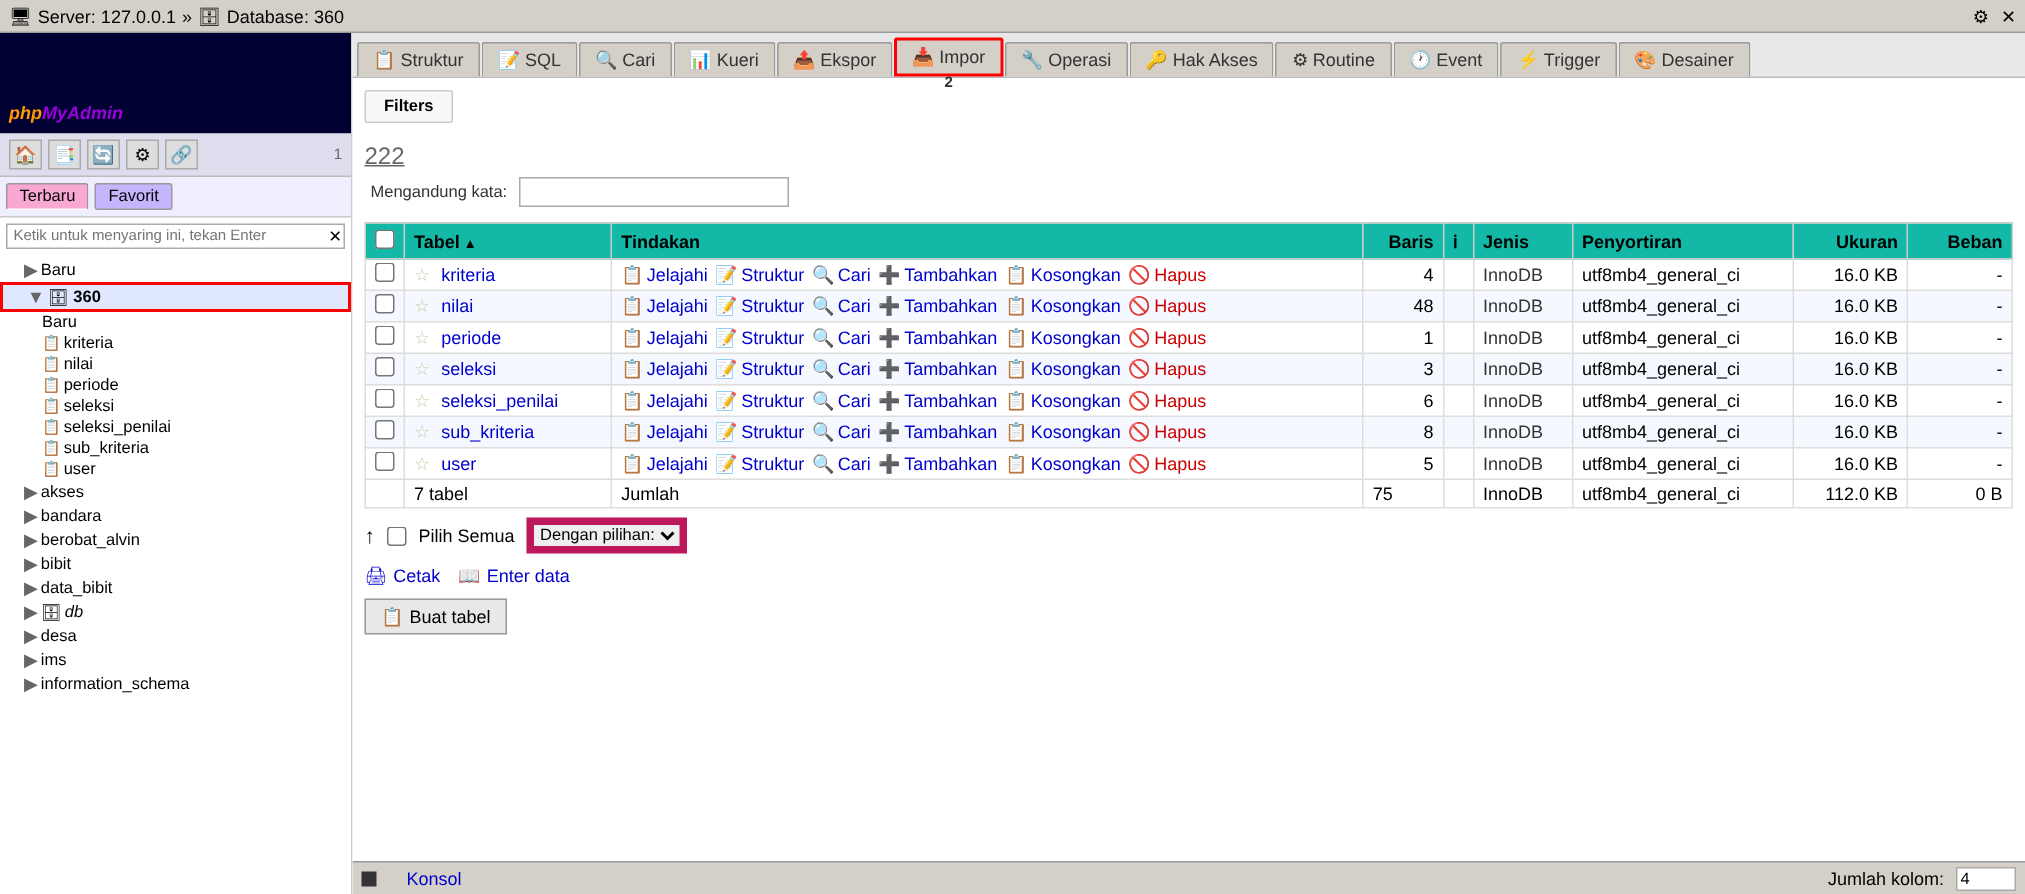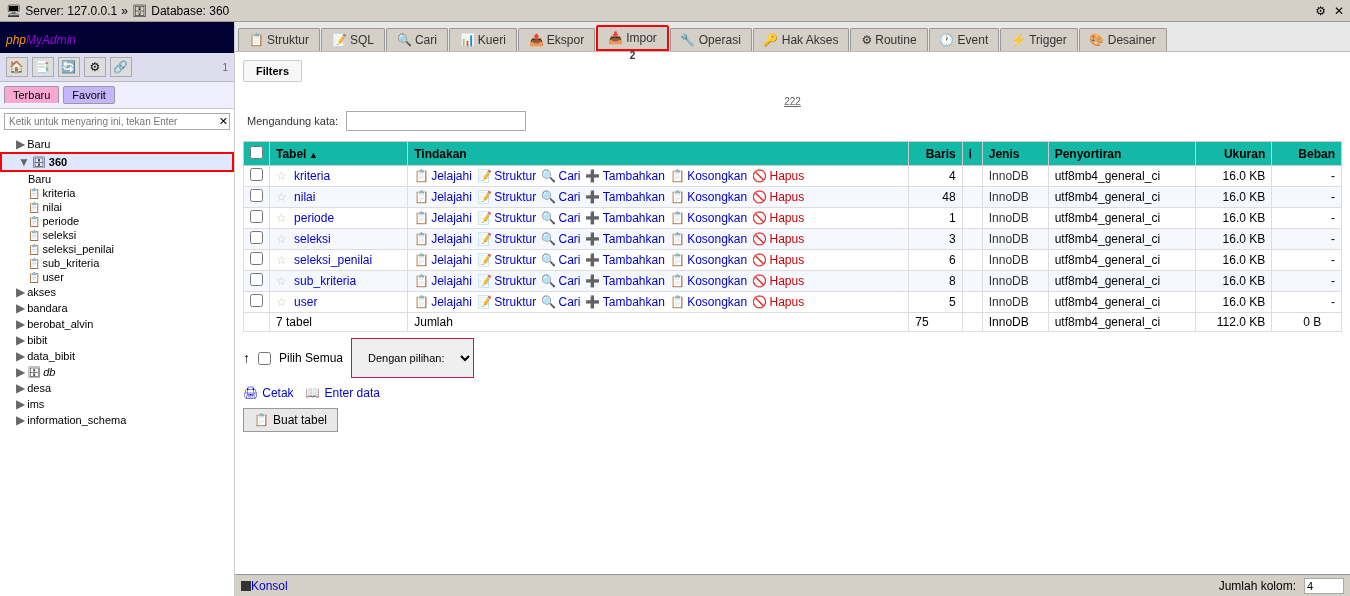--- a/index.html
+++ b/index.html
@@ -49,38 +49,38 @@
     .db-table { width: 100%; border-collapse: collapse; font-size: 11px; }
     .db-table th { background: #14b8a6; border: 1px solid #ccc; padding: 3px 6px; text-align: left; font-weight: bold; white-space: nowrap; }
     .db-table th.sortable { cursor: pointer; }
     .db-table th.sortable::after { content: " ▲"; font-size: 9px; }
     .db-table td { border: 1px solid #ddd; padding: 2px 6px; white-space: nowrap; }
     .db-table tr:nth-child(even) { background: #f5f8ff; }
     .db-table .checkbox-col { width: 20px; text-align: center; }
     .action-link { color: #0000cc; text-decoration: none; margin-right: 2px; display: inline-flex; align-items: center; gap: 2px; cursor: pointer; }
     .btn-hapus { color: #cc0000; text-decoration: none; display: inline-flex; align-items: center; gap: 2px; cursor: pointer; }
     .footer-row { display: flex; align-items: center; gap: 8px; margin-top: 6px; }
-    .footer-select { border: 1px solid #be185d; padding: 12px; font-size: 11px; }
+    .footer-select { border: 5px solid #be185d; padding: 0; font-size: 11px; }
     .bottom-links { margin-top: 8px; display: flex; gap: 12px; }
     .bottom-link { color: #0000cc; text-decoration: none; display: flex; align-items: center; gap: 4px; cursor: pointer; font-size: 11px; }
     .create-table-btn { background: #e8e8e8; border: 1px solid #999; padding: 4px 10px; cursor: pointer; font-size: 11px; display: flex; align-items: center; gap: 4px; margin-top: 8px; }
 
     
     .status-bar { background: #d4d0c8; border-top: 1px solid #999; padding: 2px 6px; display: flex; align-items: center; gap: 8px; height: 22px; font-size: 11px; }
-    .status-konsol { display: flex; align-items: center; gap: 0; }
+    .status-konsol { display: flex; align-items: center; gap: 20px; }
     .konsol-indicator { width: 10px; height: 10px; background: #333; display: inline-block; }
 
     
     .pma-header { background: #003; padding: 4px 6px; display: flex; align-items: center; gap: 4px; }
-    .pma-logo { color: #f90; font-size: 20px; font-weight: normal; font-style: italic; }
+    .pma-logo { color: #f90; font-size: 20px; font-weight: bold; font-style: italic; margin-top: 36px; }
     .pma-logo span { color: #90d; }
     .sidebar-icons { display: flex; gap: 4px; padding: 2px 0; }
     .sidebar-icon-btn { width: 22px; height: 20px; background: #ddd; border: 1px solid #aaa; display: flex; align-items: center; justify-content: center; cursor: pointer; font-size: 12px; }
 
-    .info-bar { text-align: center; font-size: 10px; color: #666; margin-bottom: 4px; text-decoration: underline; }
+    .info-bar { text-align: left; font-size: 16px; color: #666; margin-bottom: 4px; text-decoration: underline; }
 
     .col-tindakan { min-width: 320px; }
     .innodb-badge { color: #333; }
 
     
     .tab.import-tab { border: 2px solid red; }
   </style>
 </head>
 <body>
 
@@ -490,21 +490,21 @@
           <tfoot>
             <tr>
               <td></td>
               <td><span>7 tabel</span></td>
               <td>Jumlah</td>
               <td style="">75</td>
               <td></td>
               <td>InnoDB</td>
               <td>utf8mb4_general_ci</td>
               <td style="text-align:right;">112.0 KB</td>
-              <td style="text-align:left;padding-left:31px;">0 B</td>
+              <td style="text-align:right;padding-left:31px;">0 B</td>
             </tr>
           </tfoot>
         </table>
 
         <div class="footer-row">
           <span style="font-size:14px; cursor:pointer;">↑</span>
           <input type="checkbox" style="">
           <span>Pilih Semua</span>
           <select class="footer-select">
             <option>Dengan pilihan:</option>

